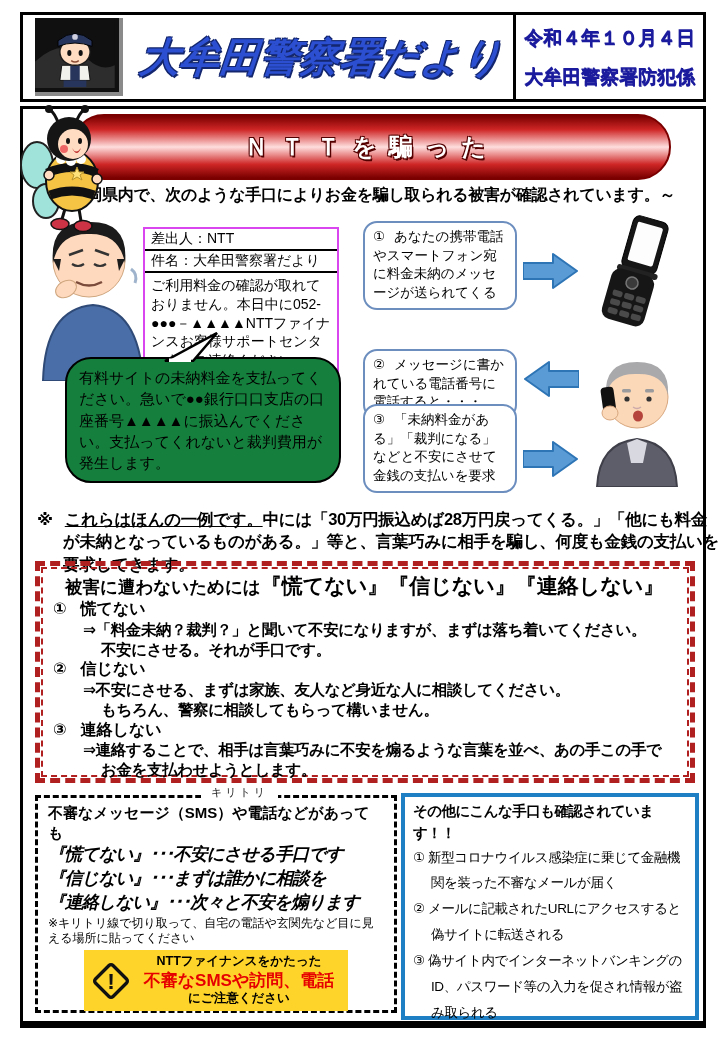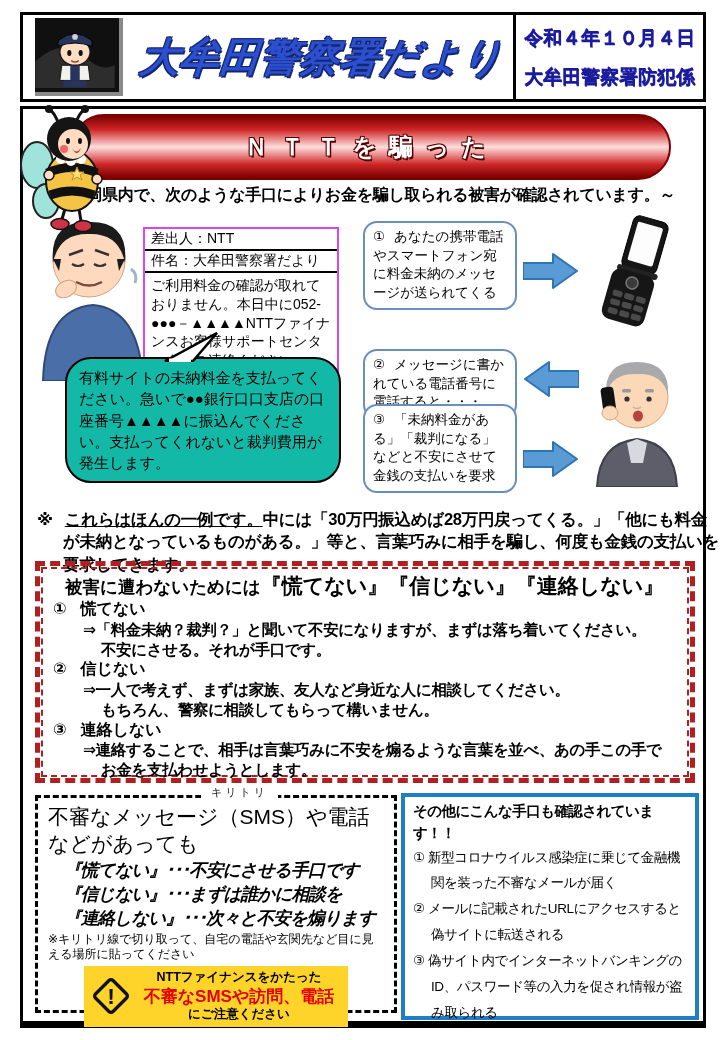--- a/index.html
+++ b/index.html
@@ -35,21 +35,21 @@
   .subtitle{position:absolute;left:0;top:76px;width:100%;text-align:center;
             font-weight:bold;font-size:16px;letter-spacing:-0.3px;}
 
   
   .sms-box{position:absolute;left:120px;top:98px;width:196px;border:2px solid #d946ef;background:#fff;
            font-size:14px;box-sizing:border-box;z-index:2;margin-top:20px;}
   .sms-row{padding:1px 6px;border-bottom:2px solid #000;white-space:nowrap;}
   .sms-body{padding:3px 6px;line-height:1.34;}
   .worried-man{position:absolute;left:8px;top:100px;}
   .bubble{position:absolute;left:42px;top:248px;width:276px;border:2.5px solid #000;border-radius:26px;
-          background:#14b8a6;box-sizing:border-box;padding:8px 12px;font-size:15px;line-height:1.42;z-index:2;}
+          background:#15803d;box-sizing:border-box;padding:8px 12px;font-size:15px;line-height:1.42;z-index:2;}
   .bubble-tail{position:absolute;left:92px;top:-27px;}
   .callout{position:absolute;left:340px;width:154px;border:2px solid #6C8EBF;border-radius:14px;
            background:#fff;box-sizing:border-box;padding:5px 8px;font-size:13.5px;line-height:1.38;}
   .step-label{margin-right:9px;}
   #callout1{top:112px;}
   #callout2{top:240px;}
   #callout3{top:295px;}
   .arrow{position:absolute;left:500px;}
   #arrow1{top:142px;} #arrow2{top:250px;} #arrow3{top:330px;}
   .phone-illust{position:absolute;left:566px;top:104px;}
@@ -72,22 +72,22 @@
   .advice-head .num{margin-right:14px;}
   .advice-detail{font-size:15.5px;font-weight:bold;line-height:1.28;letter-spacing:-0.4px;
                  padding-left:48px;text-indent:-18px;}
   .advice-detail.cont{padding-left:48px;text-indent:0;}
 
   
   .kiritori{position:absolute;left:178px;top:676px;font-size:11px;letter-spacing:3px;background:#fff;
             padding:0 10px;z-index:4;color:#222;}
   .cutout{position:absolute;left:12px;top:686px;width:362px;height:218px;border:3px dashed #000;
           box-sizing:border-box;padding:5px 10px;}
-  .cutout-intro{font-size:21px;line-height:1.3;}
-  .cutout-rule{font-size:17.5px;font-weight:bold;font-style:italic;line-height:1.38;letter-spacing:-0.8px;margin-left:16px;}
+  .cutout-intro{font-size:15px;line-height:1.3;font-weight:bold;}
+  .cutout-rule{font-size:17.5px;font-weight:bold;font-style:italic;line-height:1.38;letter-spacing:-0.8px;}
   .cutout-note{font-size:12px;line-height:1.25;margin-top:2px;}
   .warnbox{margin:4px auto 0;width:252px;background:#FFD42A;display:flex;align-items:center;gap:4px;
            padding:4px 6px;}
   .warn-texts{flex:1;text-align:center;font-weight:bold;line-height:1.25;}
   .warn-l1{font-size:12.5px;} .warn-l2{font-size:17px;color:#E60000;} .warn-l3{font-size:12.5px;}
 
   
   .other{position:absolute;left:378px;top:684px;width:298px;height:227px;border:4px solid #1F7FC5;
          box-sizing:border-box;padding:4px 8px;}
   .other-title{font-size:14.5px;font-weight:bold;letter-spacing:-0.6px;line-height:1.5;}
@@ -262,21 +262,21 @@
           <span>被害に遭わないためには</span><span class="emph">『慌てない』『信じない』『連絡しない』</span>
         </div>
         <div class="advice-head">
           <span class="num">①</span><span>慌てない</span>
         </div>
         <div class="advice-detail">⇒「料金未納？裁判？」と聞いて不安になりますが、まずは落ち着いてください。</div>
         <div class="advice-detail cont">不安にさせる。それが手口です。</div>
         <div class="advice-head">
           <span class="num">②</span><span>信じない</span>
         </div>
-        <div class="advice-detail">⇒一人で考えず、まずは家族、友人など身近な人に相談してください。</div>
+        <div class="advice-detail">⇒不安にさせる、まずは家族、友人など身近な人に相談してください。</div>
         <div class="advice-detail cont">もちろん、警察に相談してもらって構いません。</div>
         <div class="advice-head">
           <span class="num">③</span><span>連絡しない</span>
         </div>
         <div class="advice-detail">⇒連絡することで、相手は言葉巧みに不安を煽るような言葉を並べ、あの手この手でお金を支払わせようとします。</div>
       </div>
     </div>
 
     <div class="kiritori">キリトリ</div>
 

